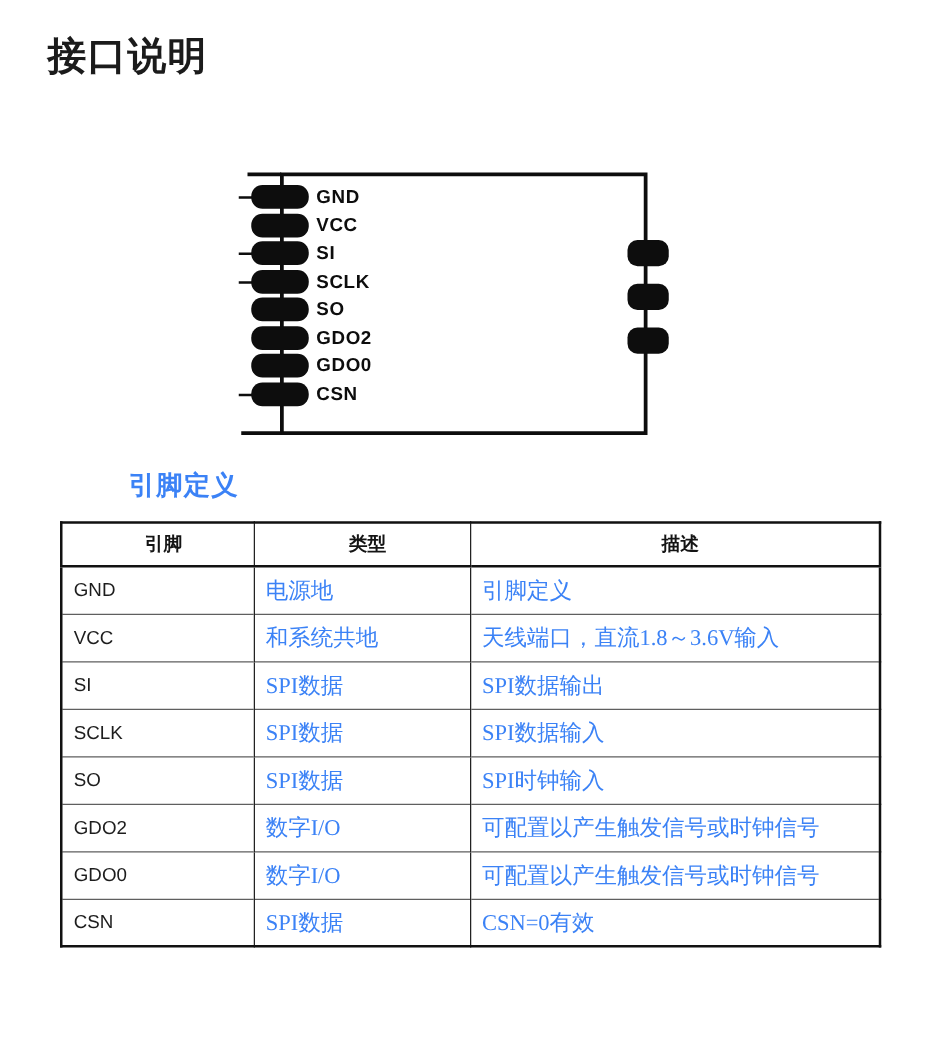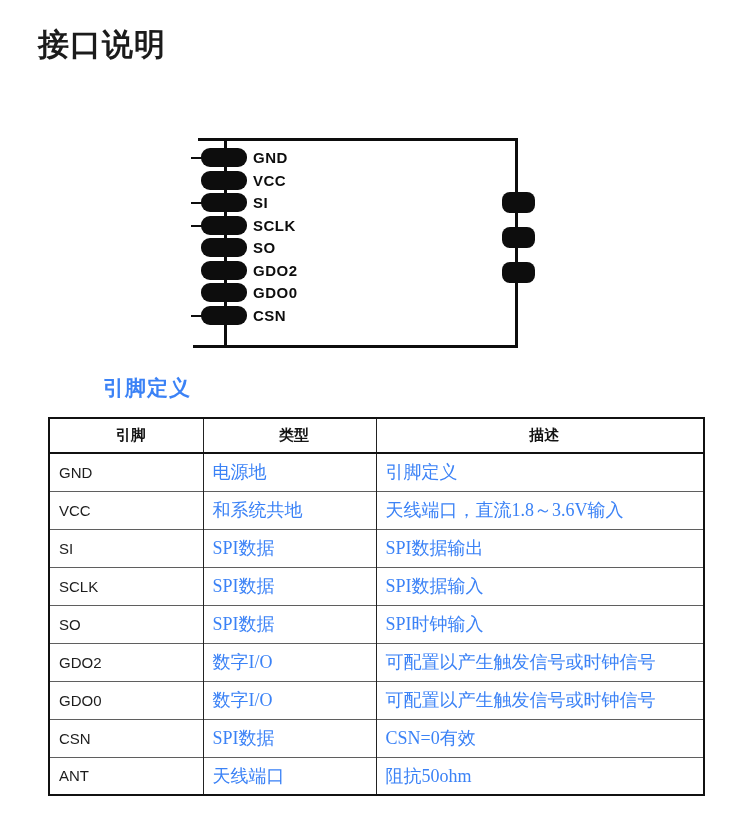--- a/index.html
+++ b/index.html
@@ -238,19 +238,14 @@
     <tr>
       <td class="pin-name">GDO0</td>
       <td class="cn">数字I/O</td>
       <td class="cn">可配置以产生触发信号或时钟信号</td>
     </tr>
     <tr>
       <td class="pin-name">CSN</td>
       <td class="cn">SPI数据</td>
       <td class="cn">CSN=0有效</td>
     </tr>
-    <tr>
-      <td class="pin-name">ANT</td>
-      <td class="cn">天线端口</td>
-      <td class="cn">阻抗50ohm</td>
-    </tr>
   </tbody>
 </table>
 
 </body></html>

